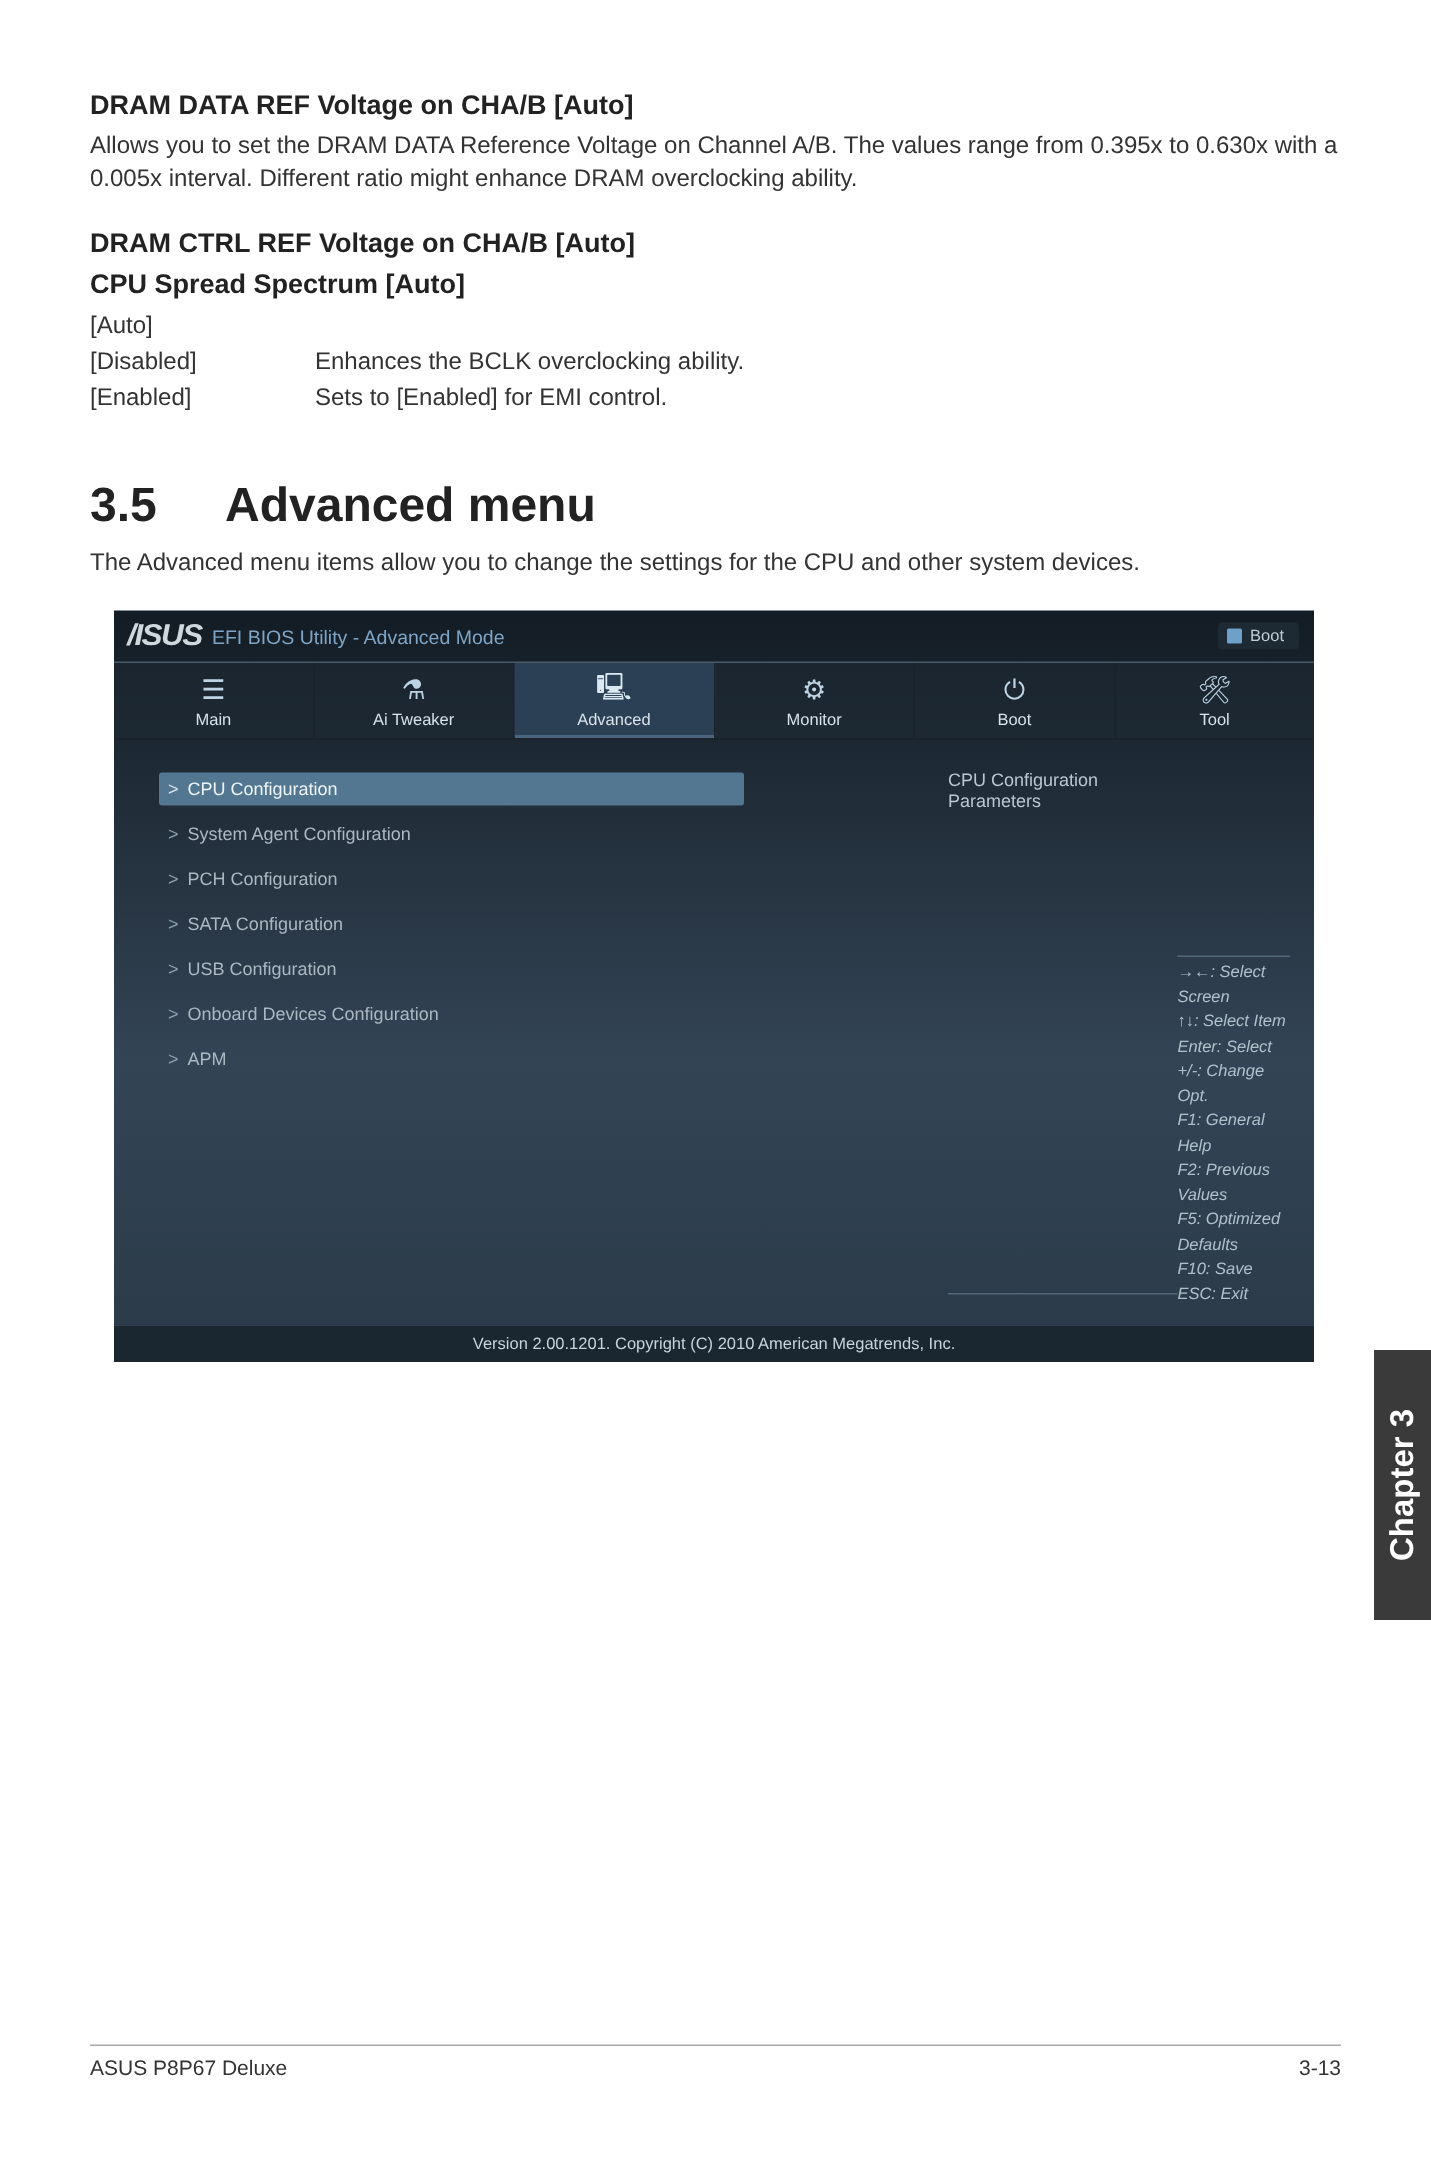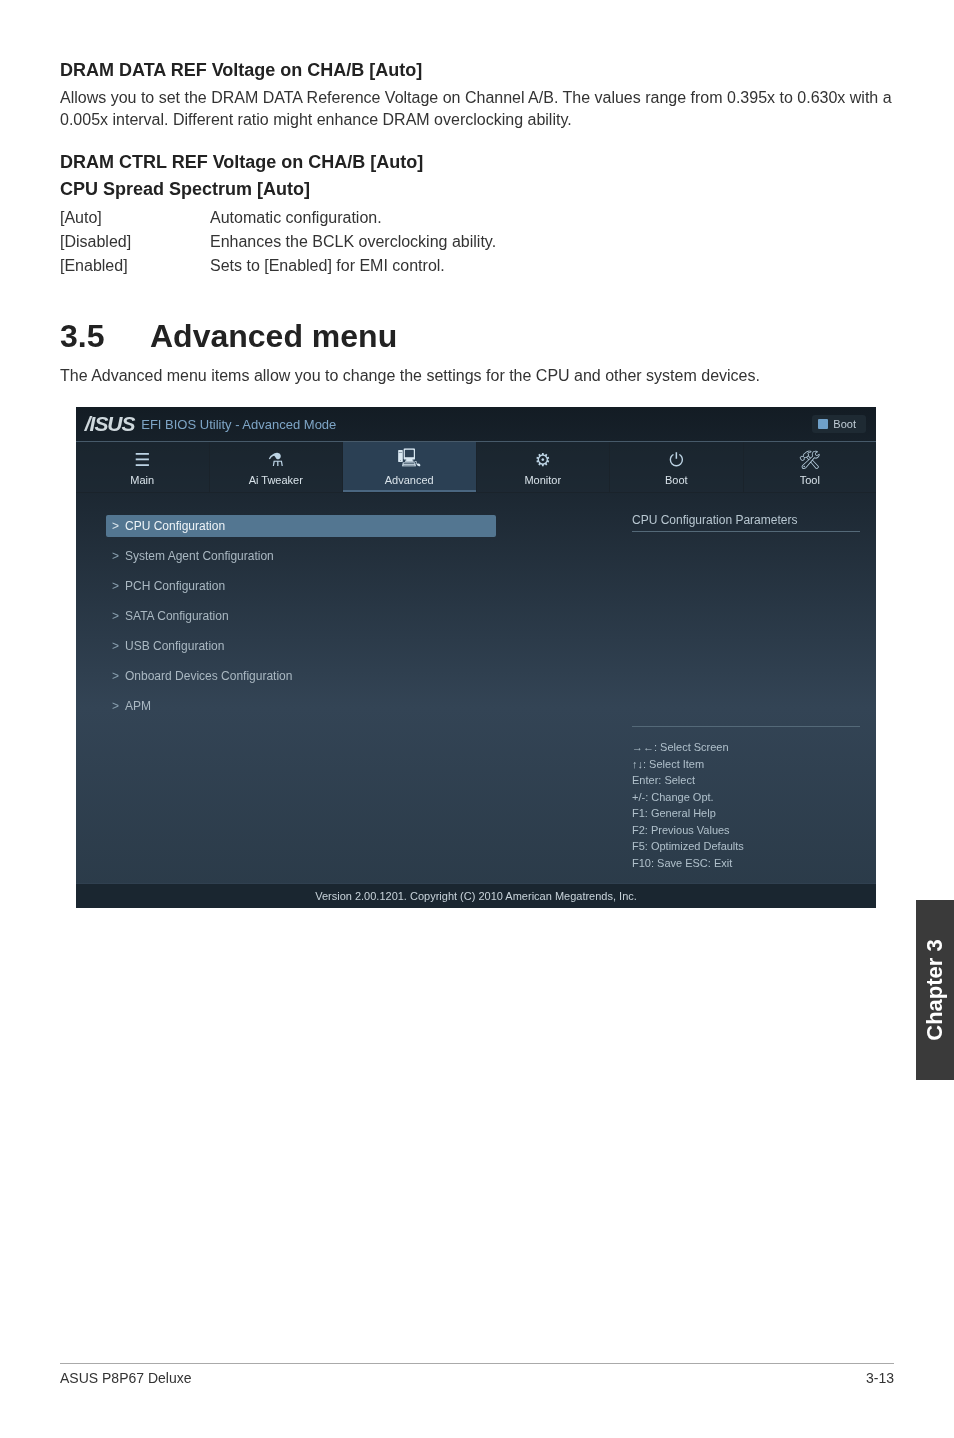--- a/index.html
+++ b/index.html
@@ -147,21 +147,21 @@
     min-height: 390px;
   }
   .bios-left {
     flex: 0 0 540px;
     padding: 22px 16px 24px 30px;
   }
   .bios-right {
     flex: 1;
     padding: 22px 16px 12px 16px;
     display: flex;
-    flex-direction: column;
+    flex-direction: row;
   }
   .menu-item {
     padding: 4px 6px;
     margin-bottom: 8px;
     color: #aab8c2;
     border-radius: 2px;
     width: 390px;
   }
   .menu-item.selected {
     background: #537691;
@@ -175,21 +175,22 @@
     font-size: 12px;
     border-bottom: 1px solid #546978;
     padding-bottom: 4px;
     margin-bottom: 8px;
     margin-top: -2px;
     width: 100%;
   }
   .right-separator {
     border-top: 1px solid #546978;
     margin-top: auto;
-    padding-top: 12px;
+    padding-top: 2px;
+    font-style: italic;
   }
   .help-keys {
     font-size: 11px;
     line-height: 1.5;
     color: #b0c0cb;
   }
   .bios-footer {
     text-align: center;
     font-size: 11px;
     color: #c8d3da;
@@ -237,21 +238,20 @@
 <div class="content-area">
 
   <h3 class="section-heading">DRAM DATA REF Voltage on CHA/B [Auto]</h3>
   <p class="body-text">Allows you to set the DRAM DATA Reference Voltage on Channel A/B. The values range from 0.395x to 0.630x with a 0.005x interval. Different ratio might enhance DRAM overclocking ability.</p>
 
   <h3 class="section-heading">DRAM CTRL REF Voltage on CHA/B [Auto]</h3>
 
   <h3 class="section-heading">CPU Spread Spectrum [Auto]</h3>
   <div class="option-row">
     <div class="option-label">[Auto]</div>
-    <div class="option-desc">Automatic configuration.</div>
   </div>
   <div class="option-row">
     <div class="option-label">[Disabled]</div>
     <div class="option-desc">Enhances the BCLK overclocking ability.</div>
   </div>
   <div class="option-row">
     <div class="option-label">[Enabled]</div>
     <div class="option-desc">Sets to [Enabled] for EMI control.</div>
   </div>
 

